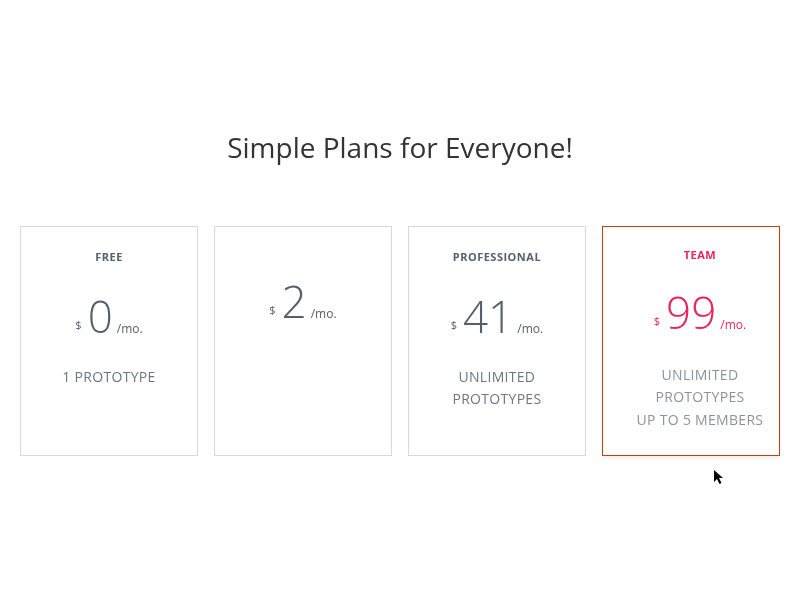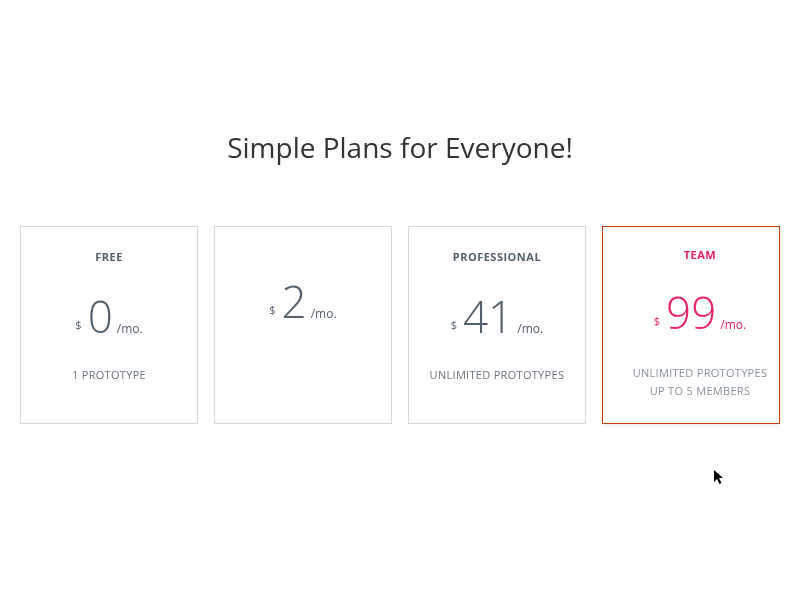--- a/index.html
+++ b/index.html
@@ -75,21 +75,21 @@
       font-weight: 300;
       line-height: 1;
     }
     .period {
       font-size: 12px;
       font-weight: 400;
       margin-left: 2px;
     }
     .features {
       display: block;
-      font-size: 11px;
+      font-size: 14px;
       font-weight: 400;
       letter-spacing: 0.3px;
       color: #6d7680;
       line-height: 1.6;
     }
     .plan-card.highlight .features {
       color: #8a939c;
     }
     .cursor {
       position: absolute;

